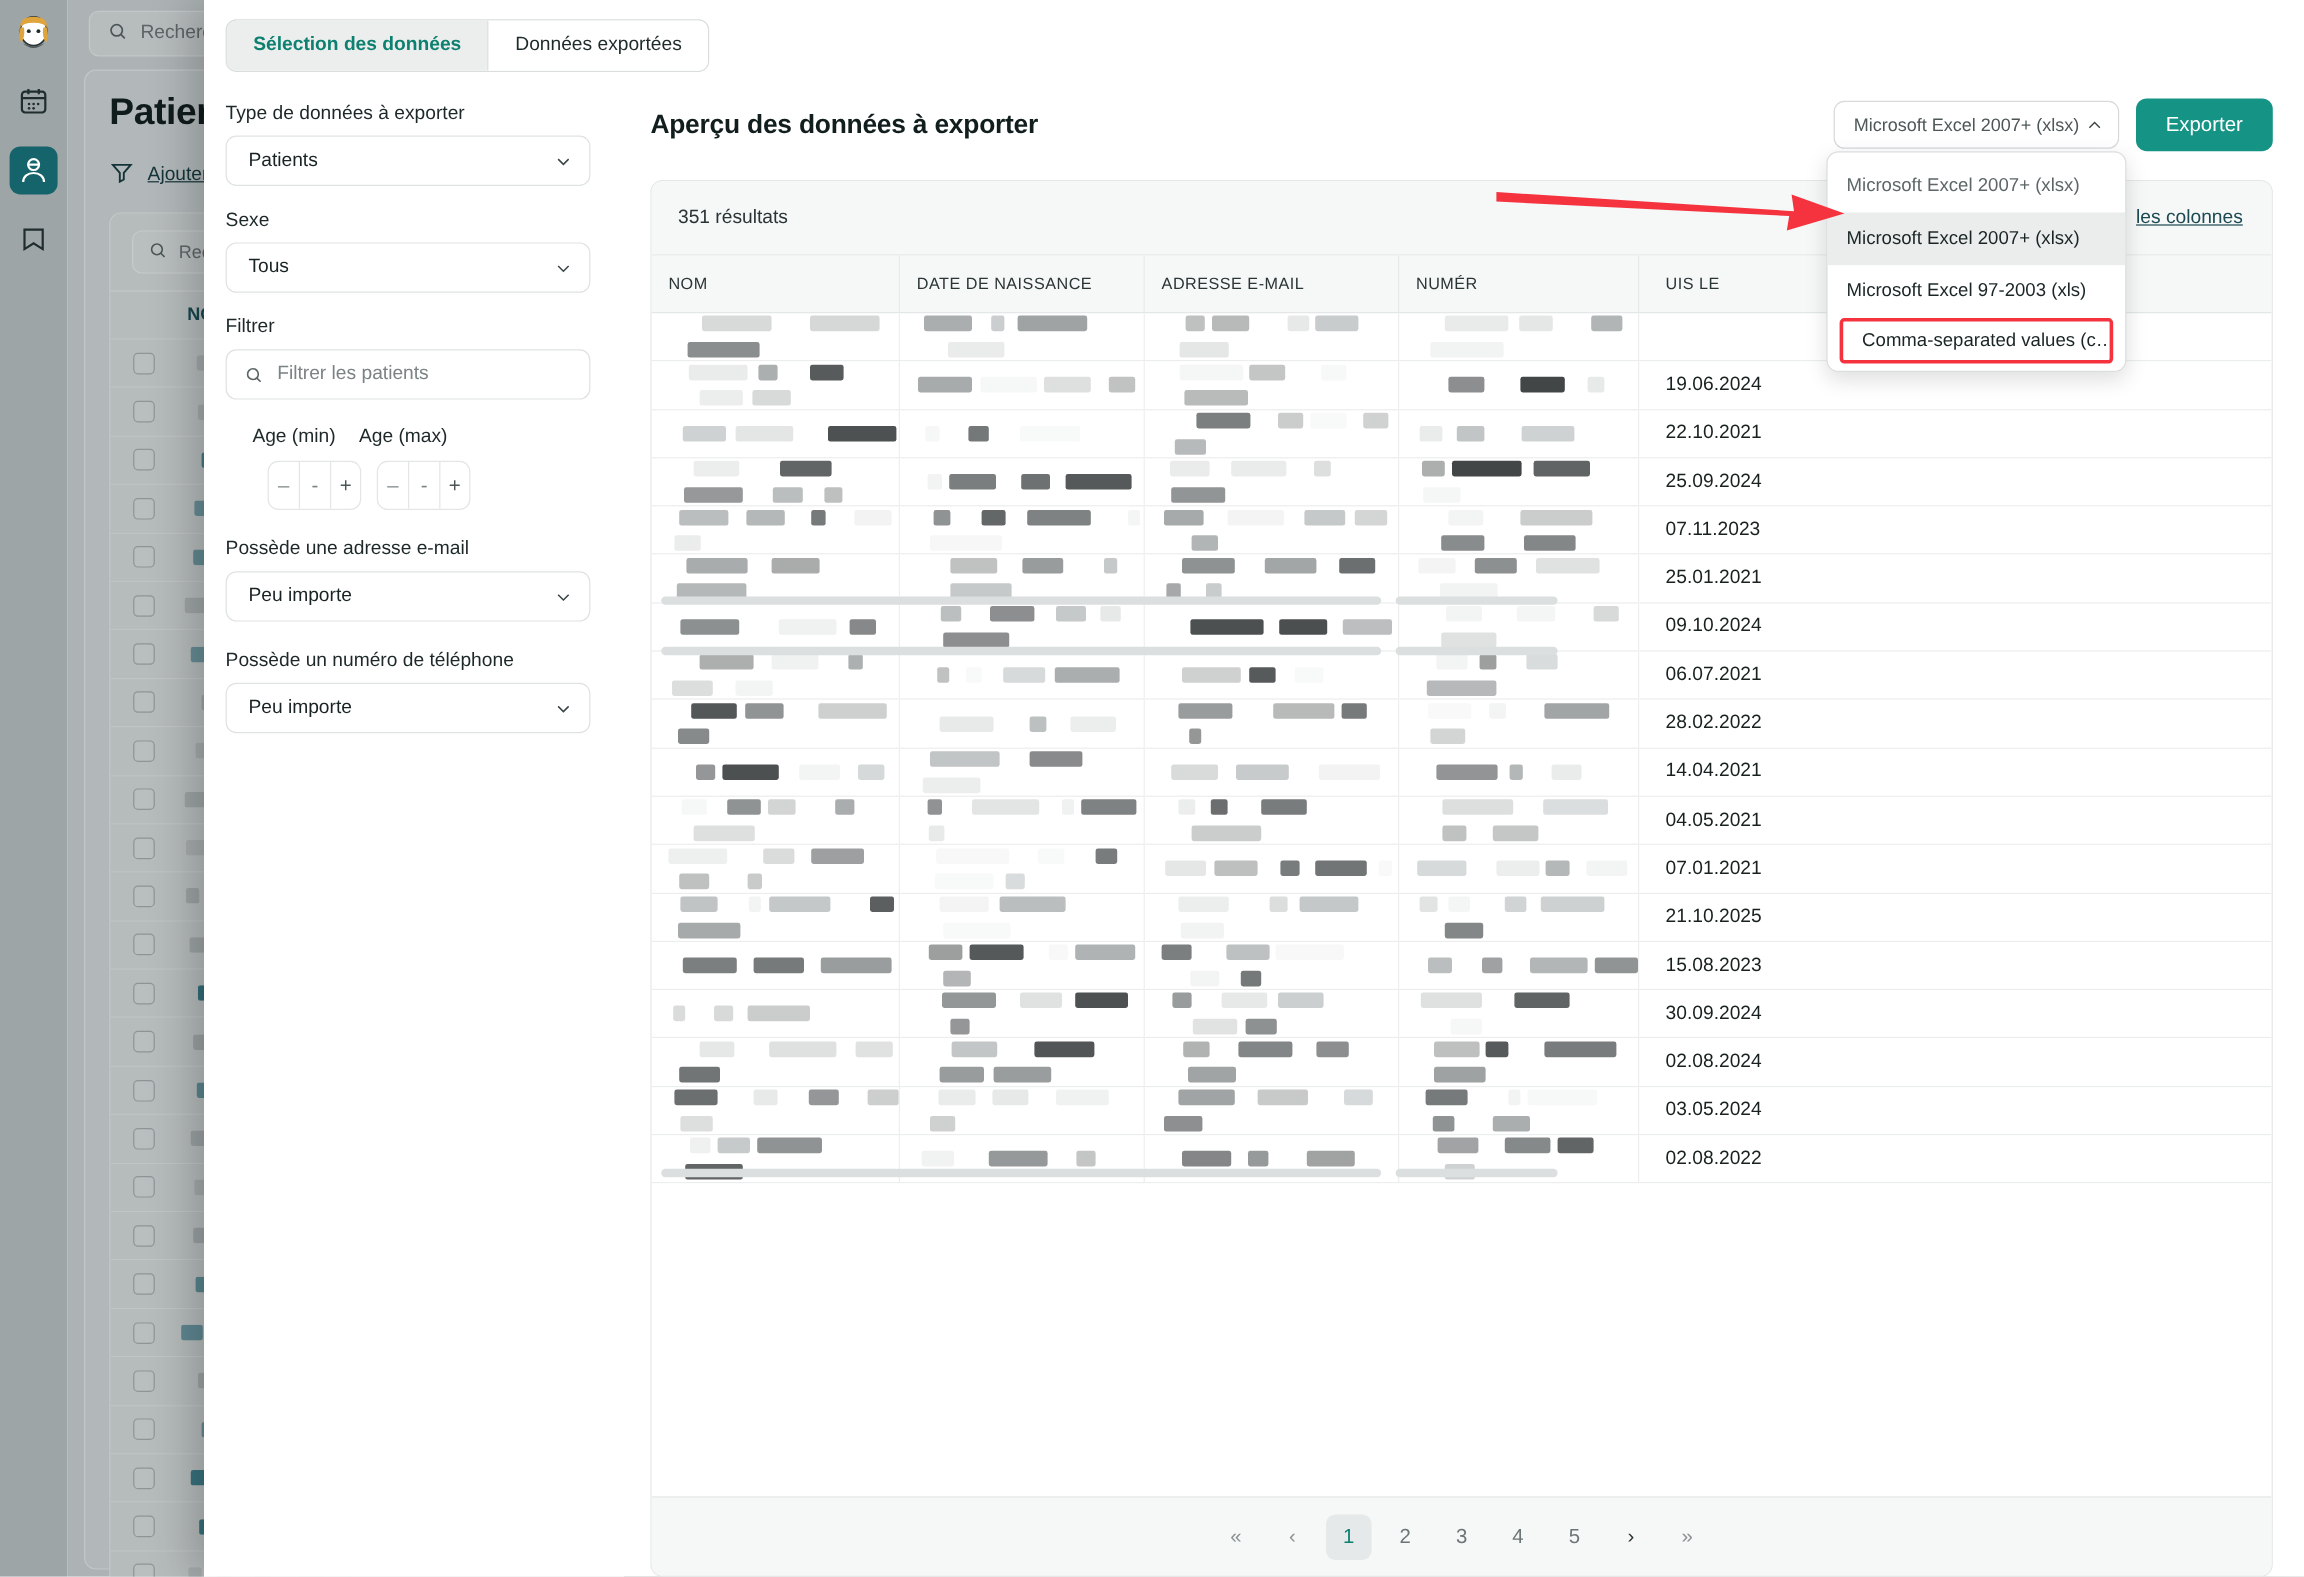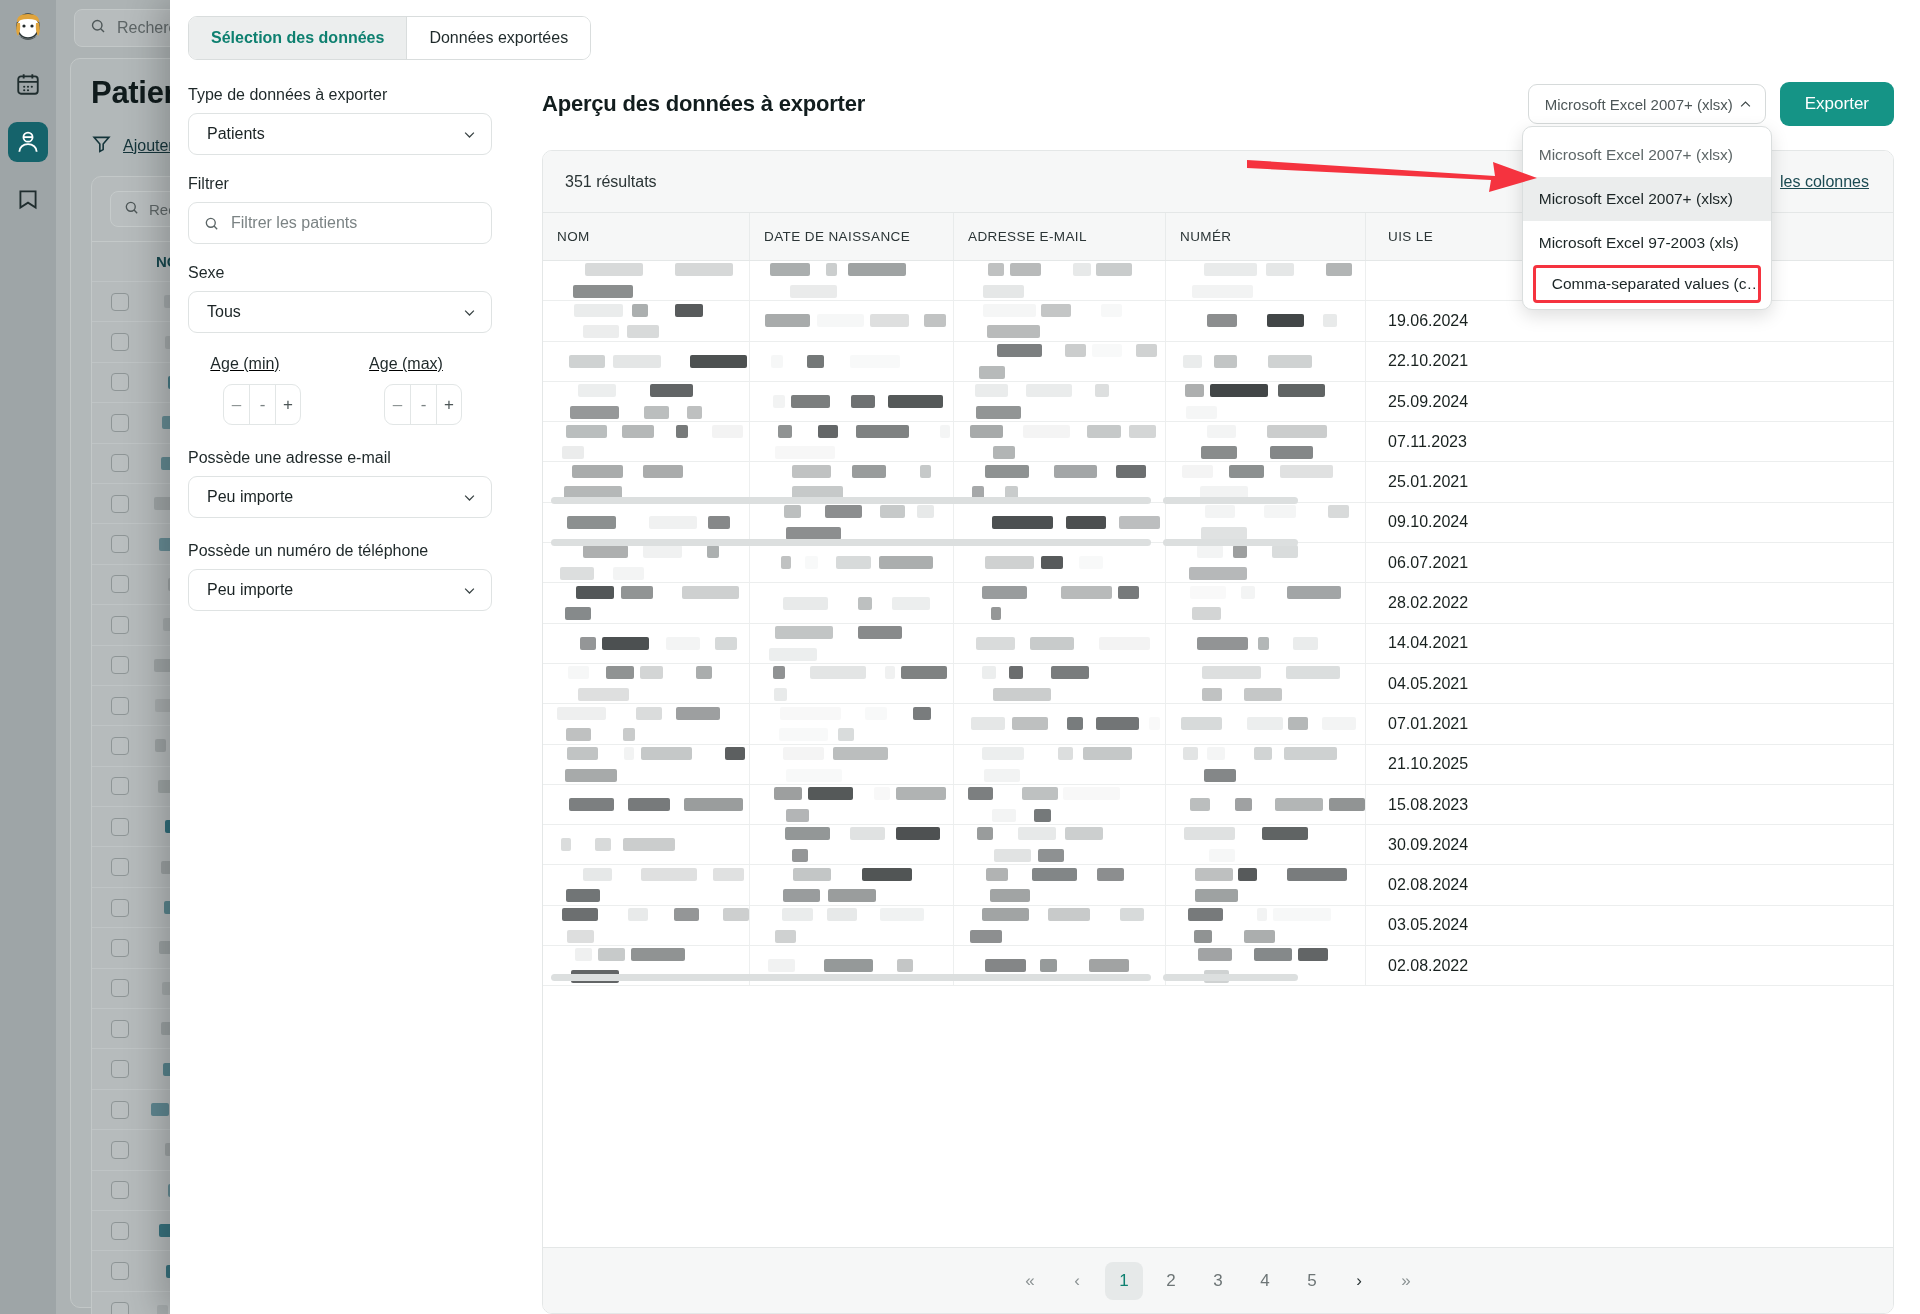--- a/index.html
+++ b/index.html
@@ -98,21 +98,21 @@
     display:flex; align-items:center; padding:0 14px 0 18px; font-size:16px; color:#1a2324;
     justify-content:space-between; cursor:pointer;
   }
   .input-box { justify-content:flex-start; gap:11px; padding-left:14px; cursor:text; }
   .input-box .ph { color:#7b8384; }
   .chev { color:#394344; display:flex; align-items:center; }
   .chev svg { width:15px; height:15px; }
   .mag { color:#5b6566; display:flex; align-items:center; }
   .mag svg { width:17px; height:17px; }
 
-  .age-row { display:flex; gap:70px; margin:22px 0 6px 22px;text-decoration:underline; }
+  .age-row { display:flex; margin:22px 0 6px 22px; }
   .age-group { }
   .age-label { font-size:16px; color:#1e2829; margin-bottom:11px; text-align:center; width:110px;
                 margin-left:-20px; }
   .stepper { display:inline-flex; border:1px solid #e2e6e6; border-radius:9px; overflow:hidden;
              height:41px; background:#fff; margin-left:13px; }
   .stepper div {
     width:25px; display:flex; align-items:center; justify-content:center;
     font-size:17px; color:#8b9293; cursor:pointer; user-select:none;
   }
   .stepper .val { width:26px; color:#7a8283; cursor:default; }
@@ -514,41 +514,41 @@
             <span>Patients</span>
             <span class="chev">
               <svg viewBox="0 0 24 24" fill="none" stroke="currentColor" stroke-width="2">
                   <path d="M5 9l7 7 7-7"></path>
                 </svg>
             </span>
           </div>
         </div>
 
         <div class="field">
+          <div class="field-label">Sexe</div>
+          <div class="select-box">
+            <span>Tous</span>
+            <span class="chev">
+              <svg viewBox="0 0 24 24" fill="none" stroke="currentColor" stroke-width="2">
+                  <path d="M5 9l7 7 7-7"></path>
+                </svg>
+            </span>
+          </div>
+        </div>
+
+        <div class="field">
           <div class="field-label">Filtrer</div>
           <div class="input-box">
             <span class="mag">
               <svg viewBox="0 0 24 24" fill="none" stroke="currentColor" stroke-width="1.9">
                 <circle cx="11" cy="11" r="6.3"></circle>
                   <path d="M15.6 15.6 20 20"></path>
               </svg>
             </span>
             <span class="ph">Filtrer les patients</span>
-          </div>
-        </div>
-
-        <div class="field">
-          <div class="field-label">Sexe</div>
-          <div class="select-box">
-            <span>Tous</span>
-            <span class="chev">
-              <svg viewBox="0 0 24 24" fill="none" stroke="currentColor" stroke-width="2">
-                  <path d="M5 9l7 7 7-7"></path>
-                </svg>
-            </span>
           </div>
         </div>
 
         <div class="age-row">
           <div class="age-group">
             <div class="age-label">Age (min)</div>
             <div class="stepper">
               <div>–</div>
               <div class="val">-</div>
               <div class="plus">+</div>

